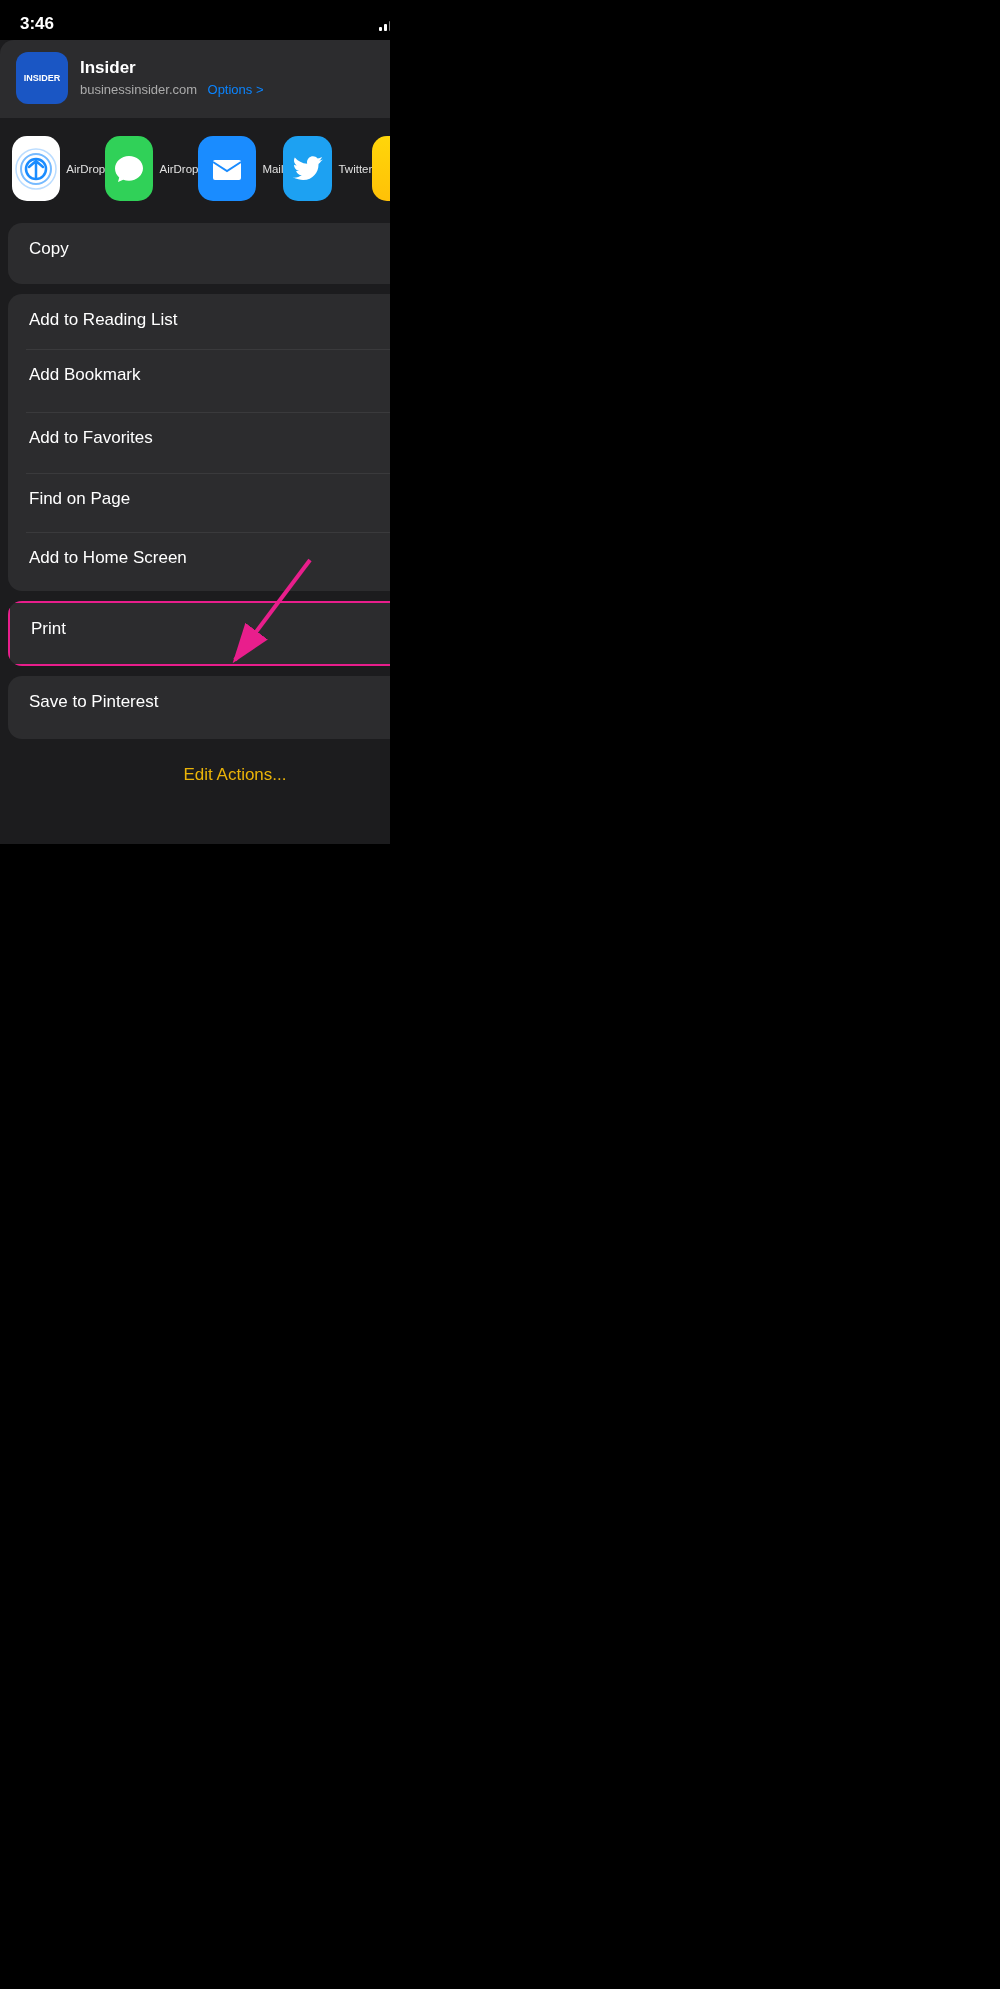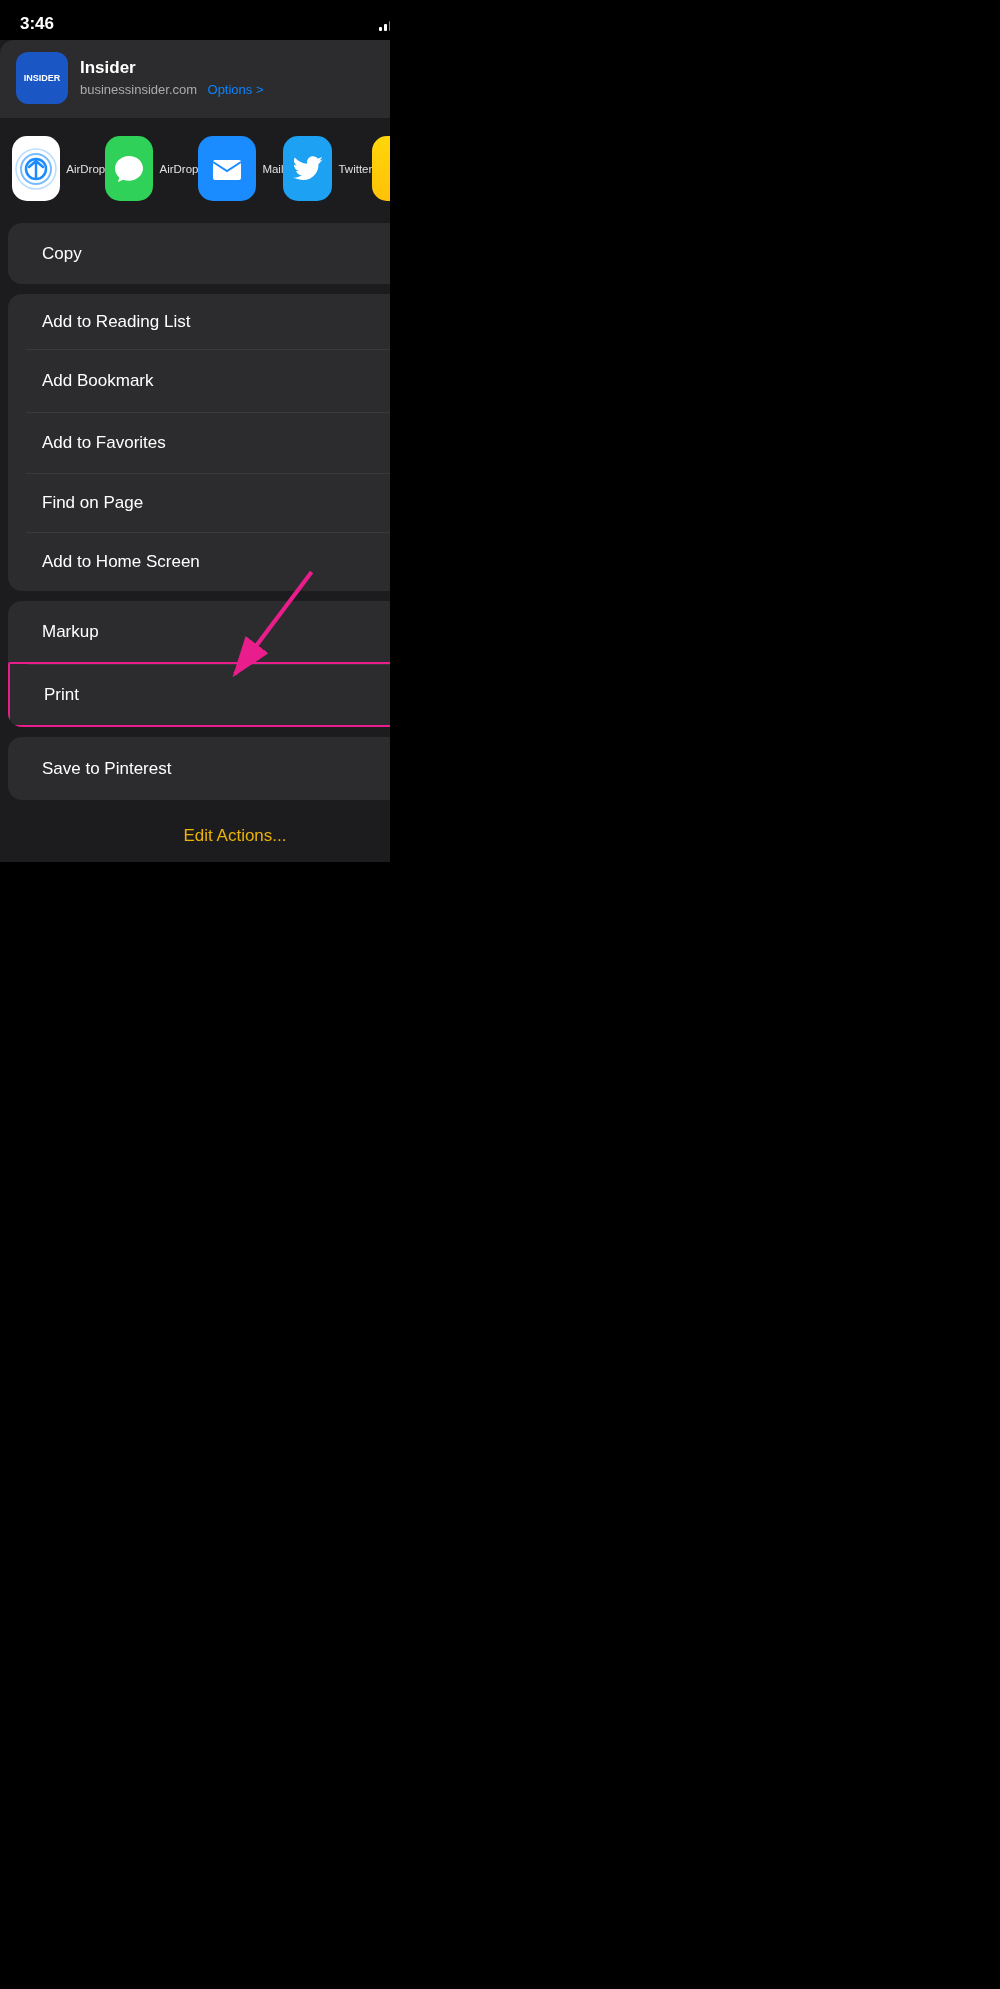--- a/index.html
+++ b/index.html
@@ -188,23 +188,22 @@
       text-align: center;
     }
     .action-group {
       background: #2c2c2e;
       border-radius: 14px;
       overflow: hidden;
       margin-bottom: 10px;
     }
     .action-item {
       display: flex;
-      align-items: center;
       justify-content: space-between;
-      padding: 16px 34px;
+      padding: 16px 21px;
       cursor: pointer;
       position: relative;
     }
     .action-item + .action-item::before {
       content: '';
       position: absolute;
       top: 0;
       left: 18px;
       right: 0;
       height: 0.5px;
@@ -418,30 +417,20 @@
             <svg width="22" height="22" viewBox="0 0 22 22" fill="none" stroke="#ababab" stroke-width="1.8" stroke-linecap="round" stroke-linejoin="round">
               <rect x="2" y="2" width="18" height="18" rx="3"></rect>
               <line x1="11" y1="6" x2="11" y2="16"></line>
               <line x1="6" y1="11" x2="16" y2="11"></line>
             </svg>
           </span>
         </div>
       </div>
 
       <div class="action-group" style="position:relative;">
-        <div class="action-item">
-          <span class="action-label">Markup</span>
-          <span class="action-icon">
-            <svg width="24" height="24" viewBox="0 0 24 24" fill="none" stroke="#ababab" stroke-width="1.8" stroke-linecap="round" stroke-linejoin="round">
-              <circle cx="12" cy="12" r="9"></circle>
-              <path d="M12 7 L12 12 L9 15"></path>
-              <circle cx="12" cy="12" r="1.5" fill="#ababab"></circle>
-            </svg>
-          </span>
-        </div>
         <div class="action-item print-highlight">
           <span class="action-label">Print</span>
           <span class="action-icon">
             <svg width="26" height="24" viewBox="0 0 26 24" fill="none" stroke="#ababab" stroke-width="1.8" stroke-linecap="round" stroke-linejoin="round">
               <rect x="5" y="8" width="16" height="12" rx="2"></rect>
               <rect x="8" y="13" width="10" height="7" rx="1" fill="#2c2c2e" stroke="#ababab"></rect>
               <path d="M8 8 V4 a1 1 0 0 1 1-1 h8 a1 1 0 0 1 1 1 V8"></path>
               <circle cx="18" cy="11" r="1" fill="#ababab" stroke="none"></circle>
             </svg>
           </span>

